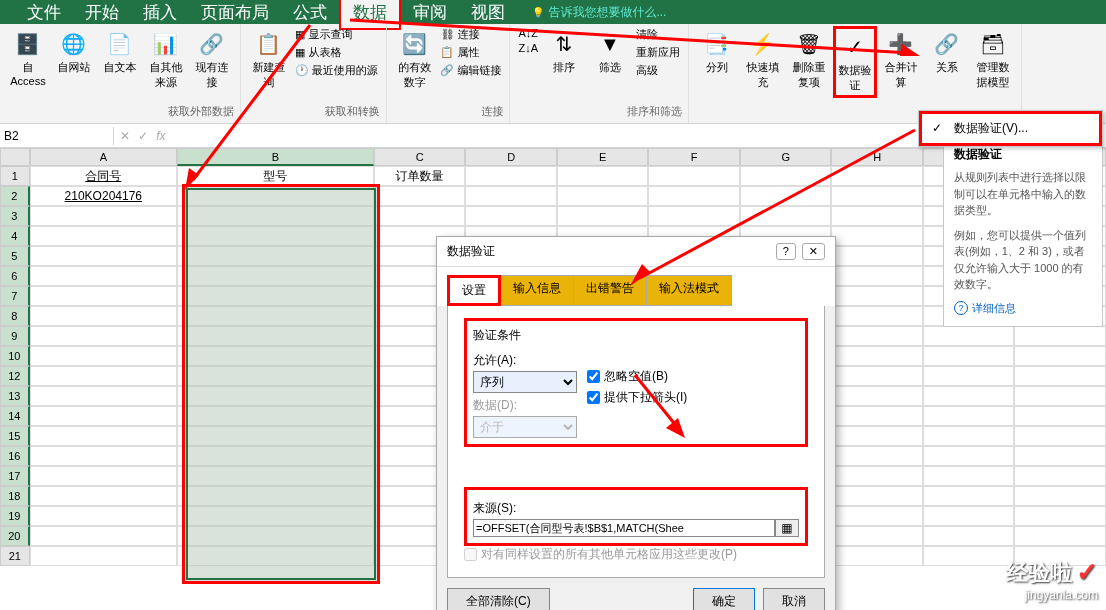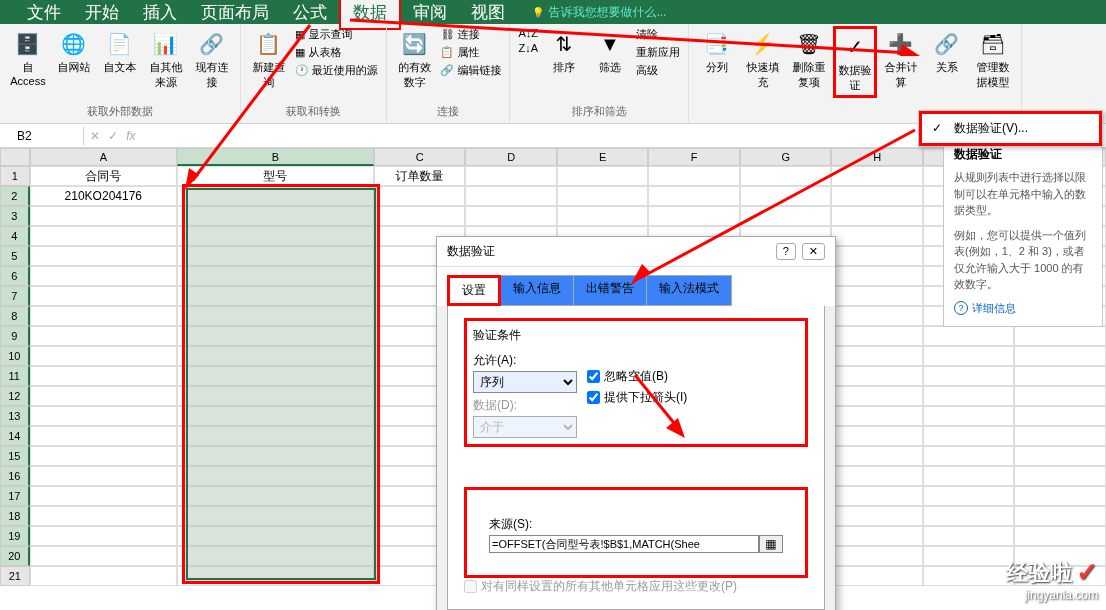--- a/index.html
+++ b/index.html
@@ -8,21 +8,21 @@
     
     .tab-bar { display: flex; background: #217346; color: #fff; height: 24px; align-items: center; padding-left: 15px; }
     .tab { padding: 4px 12px; cursor: pointer; font-size: 17px; }
     .tab.active { background: #f3f3f3; color: #217346; border: 2px solid red; position: relative; }
     .tell-me { margin-left: 15px; color: #5eead4; font-size: 12px; display: flex; align-items: center; gap: 4px; }
     .tell-me::before { content: "💡"; font-size: 10px; }
     
     
     .ribbon { background: #f3f3f3; height: 100px; display: flex; border-bottom: 1px solid #d4d4d4; }
     .ribbon-group { border-right: 1px solid #e1e1e1; padding: 2px 6px; display: flex; flex-direction: column; position: relative; }
-    .ribbon-group-label { text-align: center; font-size: 11px; color: #666; margin-top: auto; padding: 2px 0; }
+    .ribbon-group-label { text-align: right; font-size: 11px; color: #666; margin-top: auto; padding: 2px 0; }
     .ribbon-items { display: flex; gap: 2px; flex: 1; align-items: flex-start; }
     .ribbon-btn-lg { display: flex; flex-direction: column; align-items: center; padding: 2px 4px; cursor: pointer; font-size: 11px; text-align: center; width: 44px; }
     .ribbon-btn-lg .icon-box { width: 32px; height: 32px; display: flex; align-items: center; justify-content: center; font-size: 20px; }
     .ribbon-btn-sm { display: flex; align-items: center; padding: 1px 2px; cursor: pointer; font-size: 11px; gap: 3px; }
     .ribbon-stack { display: flex; flex-direction: column; gap: 1px; }
     
     .data-validation-btn { border: 3px solid red; padding: 2px; }
     
     
     .dropdown-menu { position: absolute; top: 110px; right: 3px; background: #fff; border: 1px solid #c6c6c6; box-shadow: 2px 2px 4px rgba(0,0,0,0.2); width: 185px; z-index: 100; }
@@ -31,67 +31,67 @@
     
     
     .tooltip { position: absolute; top: 135px; right: 3px; background: #fff; border: 1px solid #c6c6c6; padding: 10px; width: 160px; z-index: 99; font-size: 11px; }
     .tooltip-title { font-weight: bold; margin-bottom: 6px; font-size: 12px; }
     .tooltip-text { color: #555; margin-bottom: 8px; line-height: 1.5; }
     .tooltip-link { color: #0563c1; display: flex; align-items: center; gap: 4px; }
     .tooltip-link::before { content: "?"; border: 1px solid #0563c1; border-radius: 50%; width: 12px; height: 12px; display: inline-flex; align-items: center; justify-content: center; font-size: 9px; }
     
     
     .formula-bar { display: flex; align-items: center; border-bottom: 1px solid #d4d4d4; height: 24px; background: #fff; }
-    .name-box { width: 84px; padding: 2px 17px; border-right: 1px solid #d4d4d4; font-size: 12px; }
+    .name-box { width: 114px; padding: 2px 4px; border-right: 1px solid #d4d4d4; font-size: 12px; }
     .fb-icons { display: flex; padding: 0 6px; gap: 8px; color: #aaa; }
     .fx { font-style: italic; font-size: 12px; }
     
     
     .sheet-area { position: relative; background: #fff; }
     .col-headers { display: flex; background: #e6e6e6; height: 18px; }
     .corner { width: 30px; border: 1px solid #ccc; background: #e6e6e6; }
     .col-header { border: 1px solid #ccc; text-align: center; font-size: 11px; background: #e6e6e6; line-height: 16px; }
     .col-header.selected { background: #c8e0cd; border-bottom: 2px solid #217346; }
     .col-A { width: 150px; }
     .col-B { width: 200px; }
     .col-generic { width: 93px; }
     
     .grid { position: relative; }
     .row { display: flex; height: 20px; }
     .row-header { width: 30px; background: #e6e6e6; border: 1px solid #ccc; text-align: center; font-size: 11px; line-height: 18px; }
     .row-header.selected { background: #c8e0cd; border-right: 2px solid #217346; }
     .cell { border: 1px solid #ddd; padding: 0 4px; font-size: 12px; text-align: center; line-height: 18px; white-space: nowrap; overflow: hidden; }
-    .cell-A { width: 150px; }
+    .cell-A { width: 150px; text-decoration: underline; }
     .cell-B { width: 200px; }
     .cell-gen { width: 93px; }
     
     .selection-box { position: absolute; top: 18px; left: 182px; width: 198px; height: 400px; border: 3px solid red; background: rgba(180,200,185,0.5); z-index: 5; }
     .selection-box::before { content: ""; position: absolute; inset: 1px; border: 2px solid #217346; }
     
     
     .dialog { position: absolute; top: 236px; left: 436px; width: 400px; background: #f0f0f0; border: 1px solid #aaa; box-shadow: 3px 3px 8px rgba(0,0,0,0.3); z-index: 50; }
     .dialog-titlebar { background: #fff; padding: 6px 10px; display: flex; justify-content: space-between; align-items: center; border-bottom: 1px solid #ddd; }
     .dialog-title { font-size: 12px; }
     .dialog-close { display: flex; gap: 6px; }
     .dlg-btn-sm { border: 1px solid #aaa; padding: 1px 6px; border-radius: 3px; background: #fff; font-size: 11px; cursor: pointer; }
     
     .dialog-tabs { display: flex; padding: 8px 10px 0 10px; background: #fff; }
-    .dialog-tab { padding: 4px 12px; border: 1px solid #aaa; background: #3b82f6; font-size: 12px; margin-right: -1px; cursor: pointer; }
+    .dialog-tab { padding: 4px 12px; border: 1px solid #aaa; background: #eab308; font-size: 12px; margin-right: -1px; cursor: pointer; }
     .dialog-tab.active { background: #fff; border-bottom: 1px solid #fff; position: relative; z-index: 1; border: 3px solid red; }
     
     .dialog-body { padding: 12px 16px; background: #fff; margin: 0 10px; border: 1px solid #aaa; border-top: none; }
     .validation-box { border: 3px solid red; padding: 6px; margin-bottom: 10px; }
     .vb-title { margin-bottom: 4px; font-size: 12px; }
     .vb-label { font-size: 12px; margin: 4px 0 2px; }
     .vb-select { width: 104px; border: 1px solid #888; padding: 2px; font-size: 12px; background: #e8f0fe; }
     .vb-check-row { display: flex; align-items: center; gap: 4px; margin: 2px 0; font-size: 12px; }
     .flex-row { display: flex; gap: 10px; }
     .flex-col { display: flex; flex-direction: column; }
     
-    .source-box { border: 3px solid red; padding: 22px; margin-top: 40px; }
+    .source-box { border: 3px solid red; padding: 6px; margin-top: 40px; }
     .src-input-wrap { display: flex; }
     .src-input { flex: 1; border: 1px solid #888; padding: 2px; font-size: 11px; }
     .src-ref-btn { width: 24px; border: 1px solid #888; background: #eee; display: flex; align-items: center; justify-content: center; cursor: pointer; }
     
     .dialog-footer { padding: 10px; display: flex; justify-content: space-between; align-items: center; }
     .dlg-btn { padding: 4px 18px; border: 1px solid #888; background: #e1e1e1; font-size: 12px; cursor: pointer; }
     .dlg-btn-primary { border: 1px solid #0078d7; }
     .footer-right { display: flex; gap: 8px; }
     
     
@@ -412,33 +412,20 @@
         <div class="cell cell-gen"></div>
         <div class="cell cell-gen"></div>
         <div class="cell cell-gen"></div>
         <div class="cell cell-gen"></div>
         <div class="cell cell-gen"></div>
         <div class="cell cell-gen"></div>
         <div class="cell cell-gen"></div>
       </div>
       <div class="row">
         <div class="row-header selected">10</div>
-        <div class="cell cell-A"></div>
-        <div class="cell cell-B"></div>
-        <div class="cell cell-gen"></div>
-        <div class="cell cell-gen"></div>
-        <div class="cell cell-gen"></div>
-        <div class="cell cell-gen"></div>
-        <div class="cell cell-gen"></div>
-        <div class="cell cell-gen"></div>
-        <div class="cell cell-gen"></div>
-        <div class="cell cell-gen"></div>
-      </div>
-      <div class="row">
-        <div class="row-header selected">11</div>
         <div class="cell cell-A"></div>
         <div class="cell cell-B"></div>
         <div class="cell cell-gen"></div>
         <div class="cell cell-gen"></div>
         <div class="cell cell-gen"></div>
         <div class="cell cell-gen"></div>
         <div class="cell cell-gen"></div>
         <div class="cell cell-gen"></div>
         <div class="cell cell-gen"></div>
         <div class="cell cell-gen"></div>

